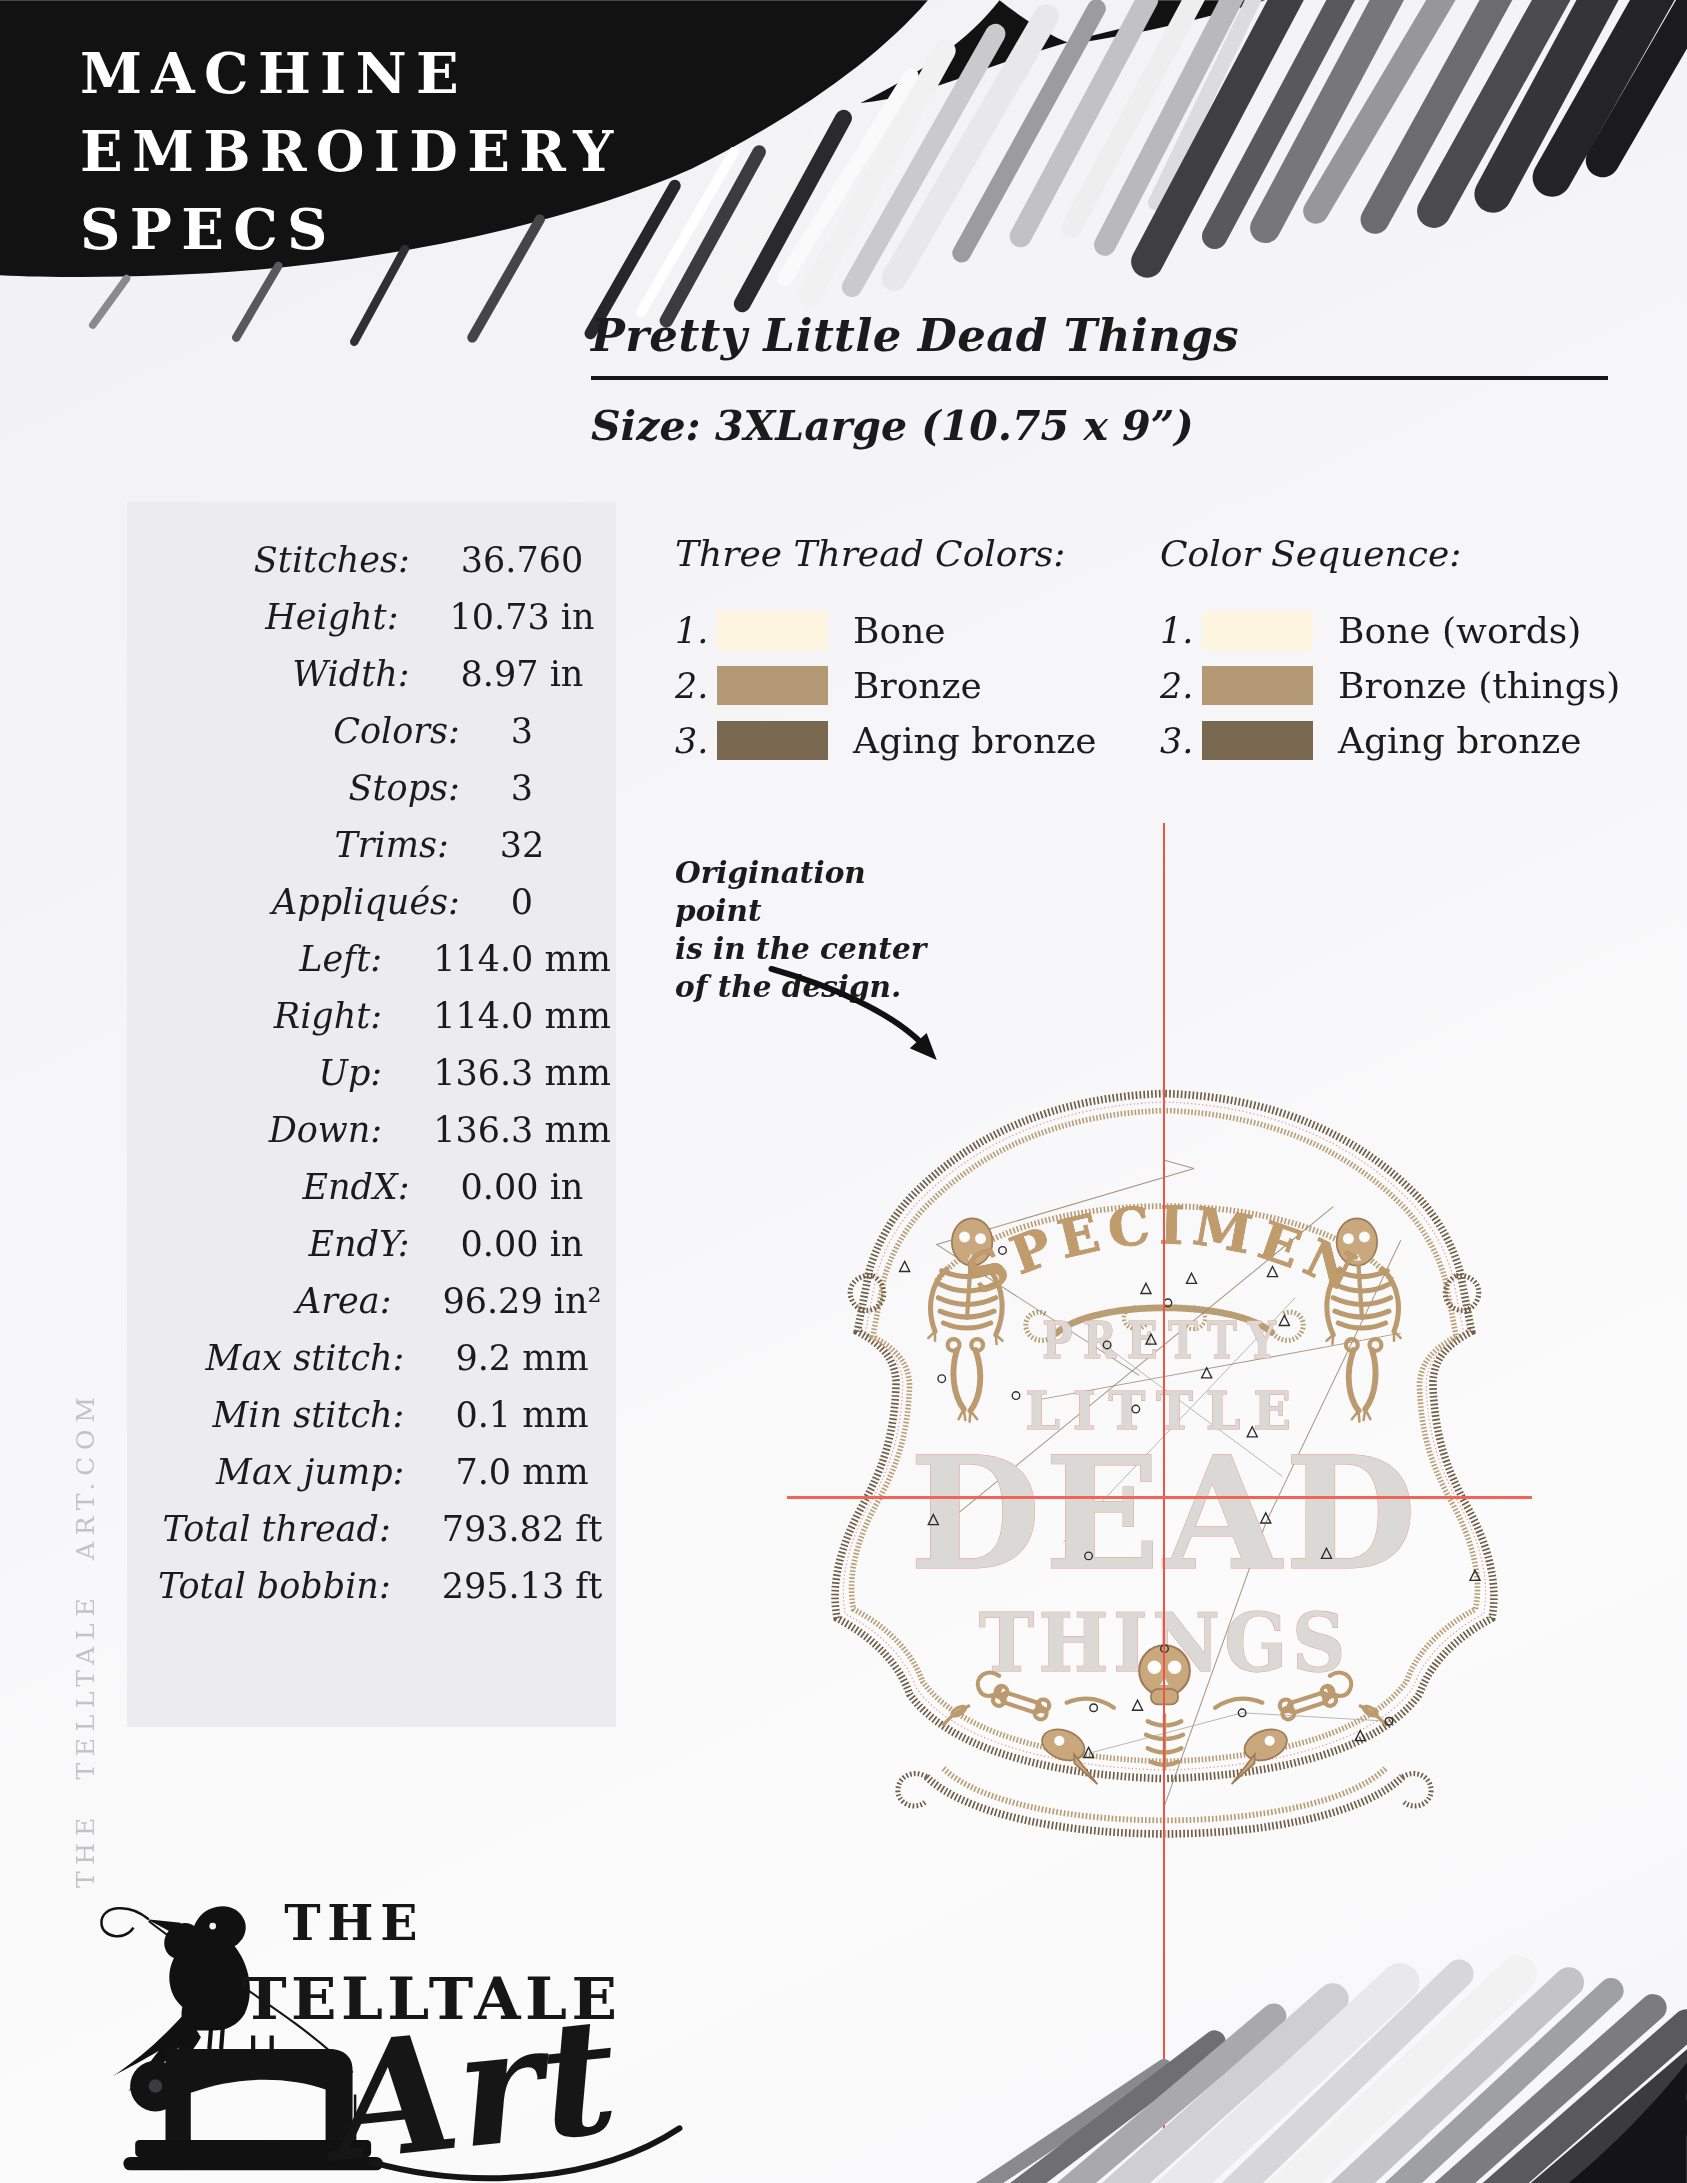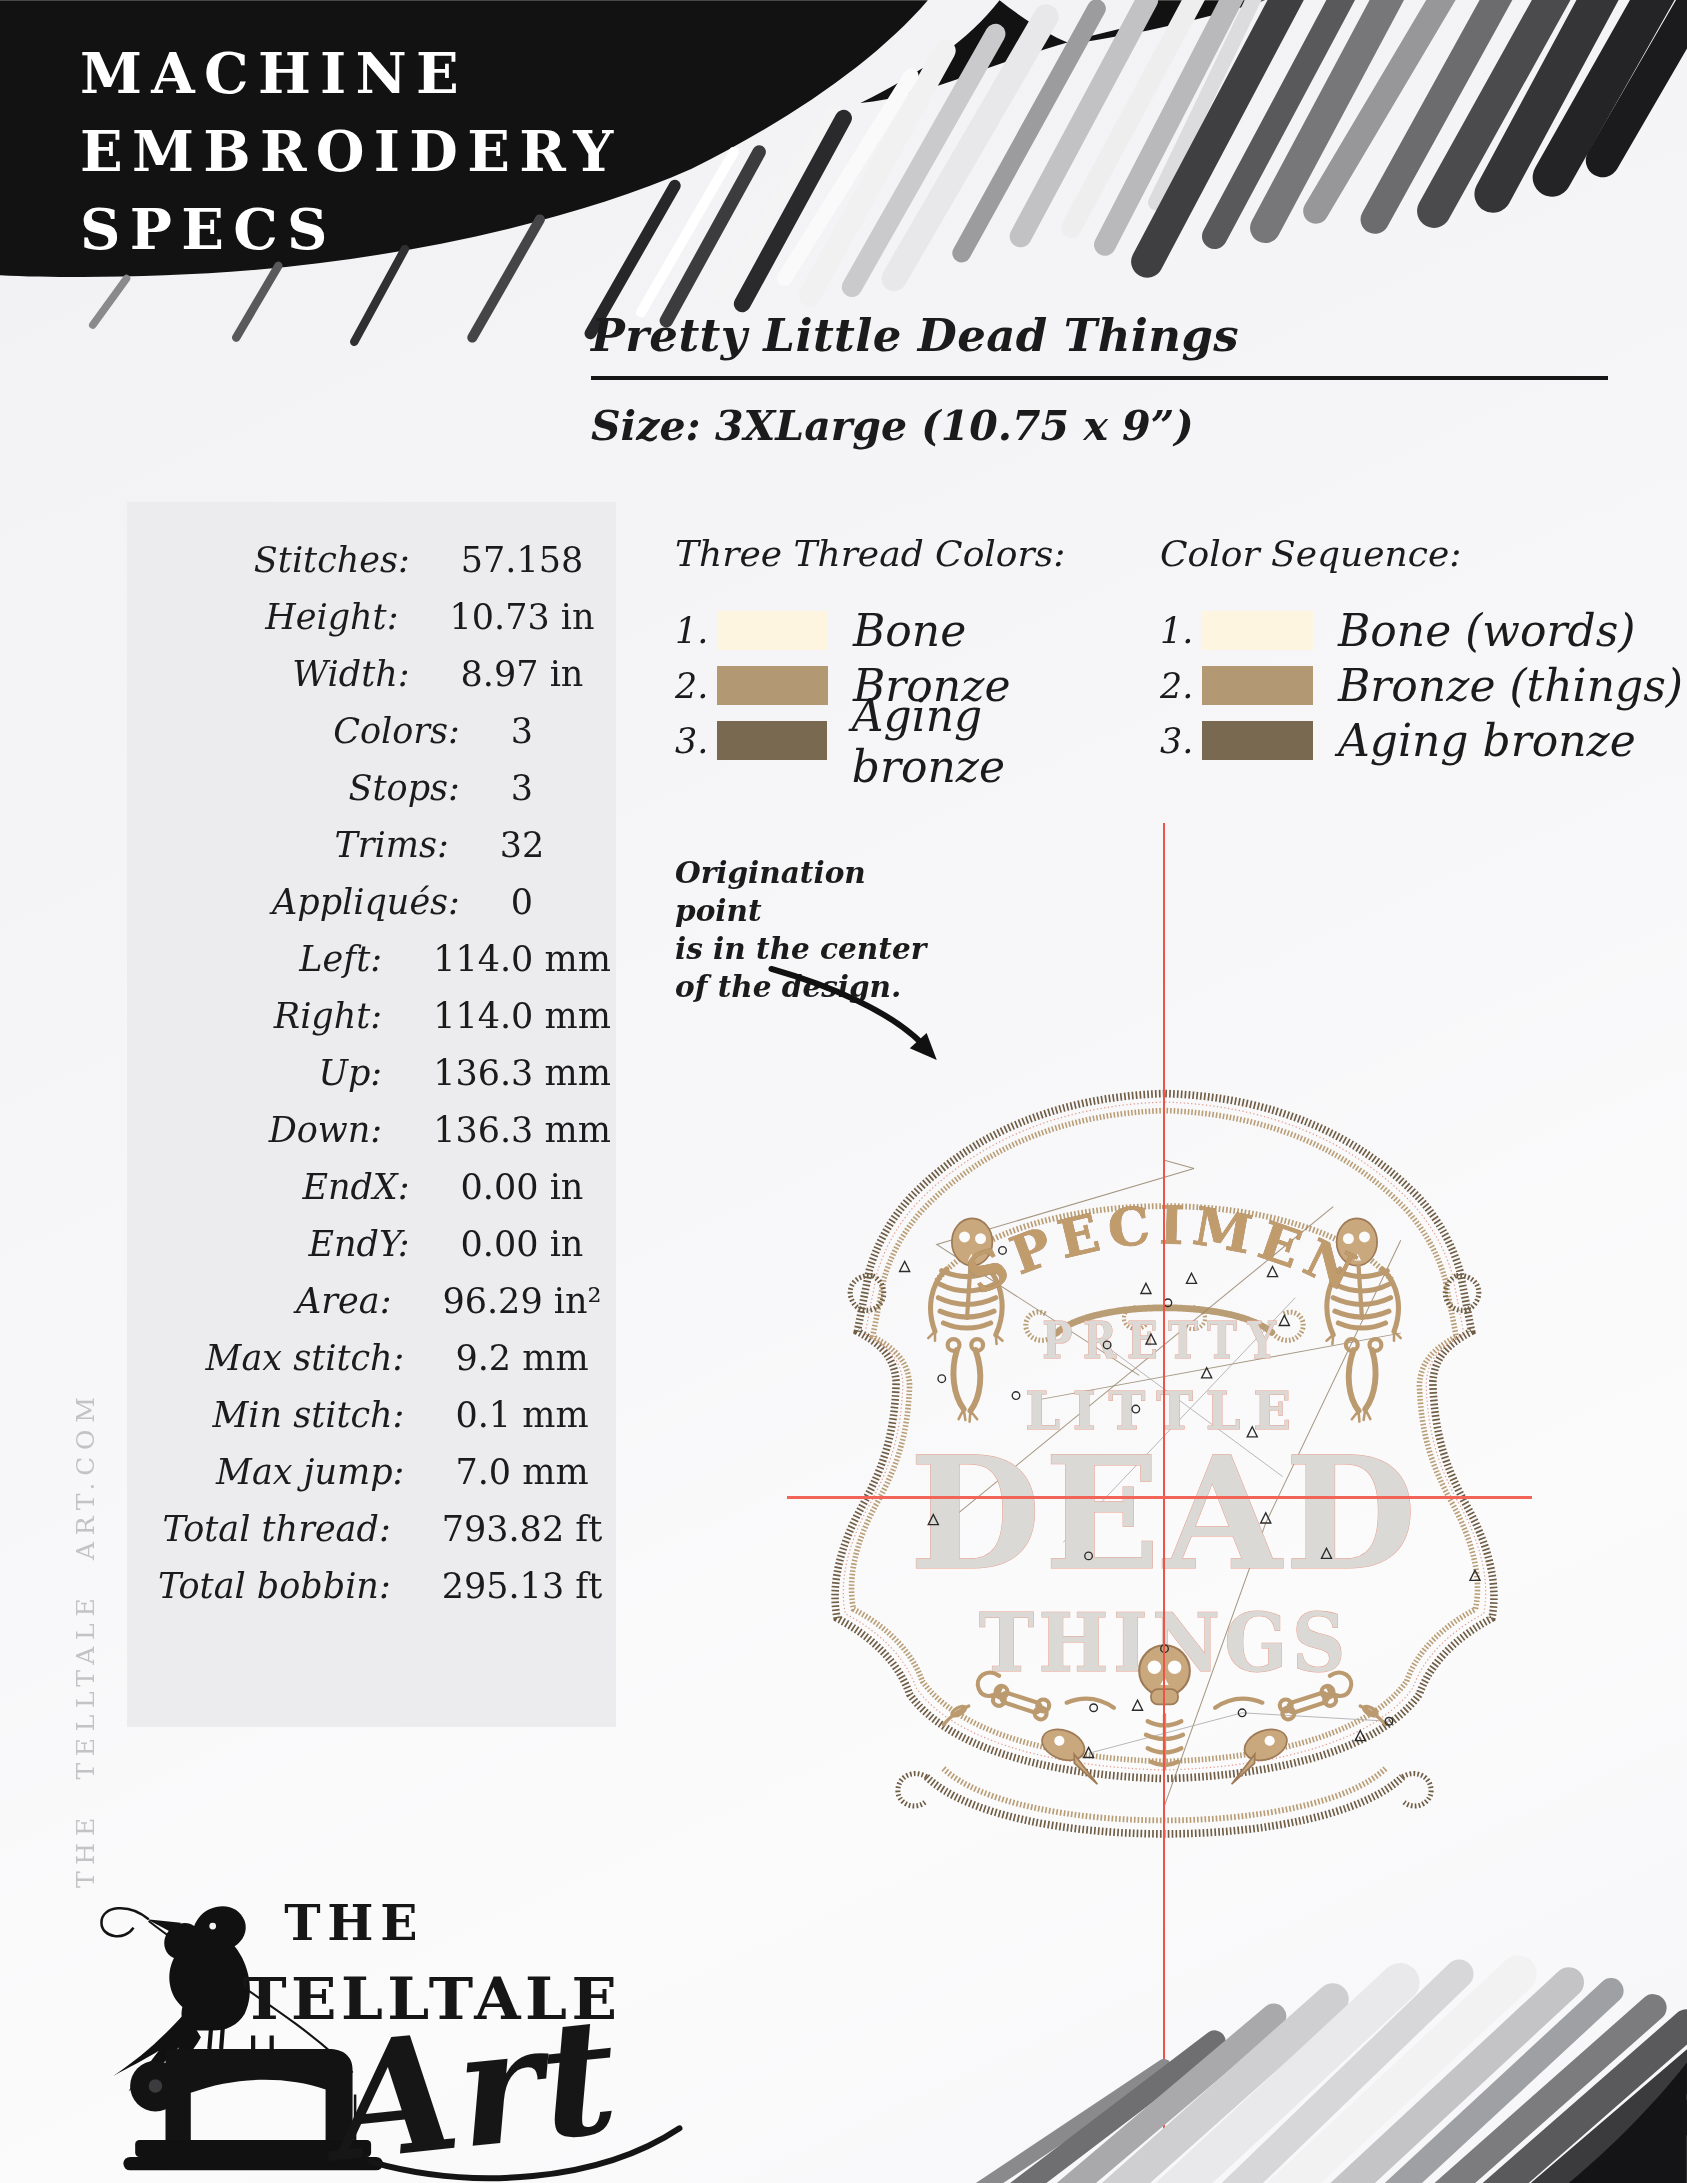--- a/index.html
+++ b/index.html
@@ -23,21 +23,21 @@
   #spec-rows{padding-top:29px;}
   .spec-row{height:57px;display:flex;align-items:center;font-size:35px;justify-content:center;}
   .spec-label{display:inline-block;width:250px;text-align:right;font-style:italic;}
   .spec-value{padding-left:51px;}
   
   .color-list-title{font-size:36px;font-style:italic;}
   .color-items{margin-top:37px;}
   .color-item{display:flex;align-items:center;height:39px;margin-bottom:16px;}
   .color-num{width:42px;font-size:35px;font-style:italic;}
   .swatch{width:111px;height:39px;margin-right:25px;}
-  .color-name{font-size:44px;font-style:italic;}
+  .color-name{font-size:36px;}
   #thread-colors{left:675px;top:533px;width:472px;}
   #color-sequence{left:1160px;top:533px;width:523px;}
   
   #origination-note{left:675px;top:854px;width:287px;font-size:29.5px;font-weight:700;
     font-style:italic;line-height:38px;}
   
   #crosshair-v{left:1163px;top:823px;width:1.7px;height:1346px;background:#ef5347;}
   #crosshair-h{left:787px;top:1496px;width:745px;height:2.5px;background:#f26358;}
   
   #vertical-site{left:71px;top:1888px;width:645px;transform:rotate(-90deg);
@@ -107,21 +107,21 @@
   <div id="title-block" class="abs">
     <div id="design-name">Pretty Little Dead Things</div>
     <div id="title-rule"></div>
     <div id="size-label">Size: 3XLarge (10.75 x 9”)</div>
   </div>
 
   <div id="spec-panel" class="abs">
     <div id="spec-rows">
       <div class="spec-row">
           <span class="spec-label">Stitches:</span>
-          <span class="spec-value">57.158</span>
+          <span class="spec-value">36.760</span>
         </div>
       <div class="spec-row">
           <span class="spec-label">Height:</span>
           <span class="spec-value">10.73 in</span>
         </div>
       <div class="spec-row">
           <span class="spec-label">Width:</span>
           <span class="spec-value">8.97 in</span>
         </div>
       <div class="spec-row">

